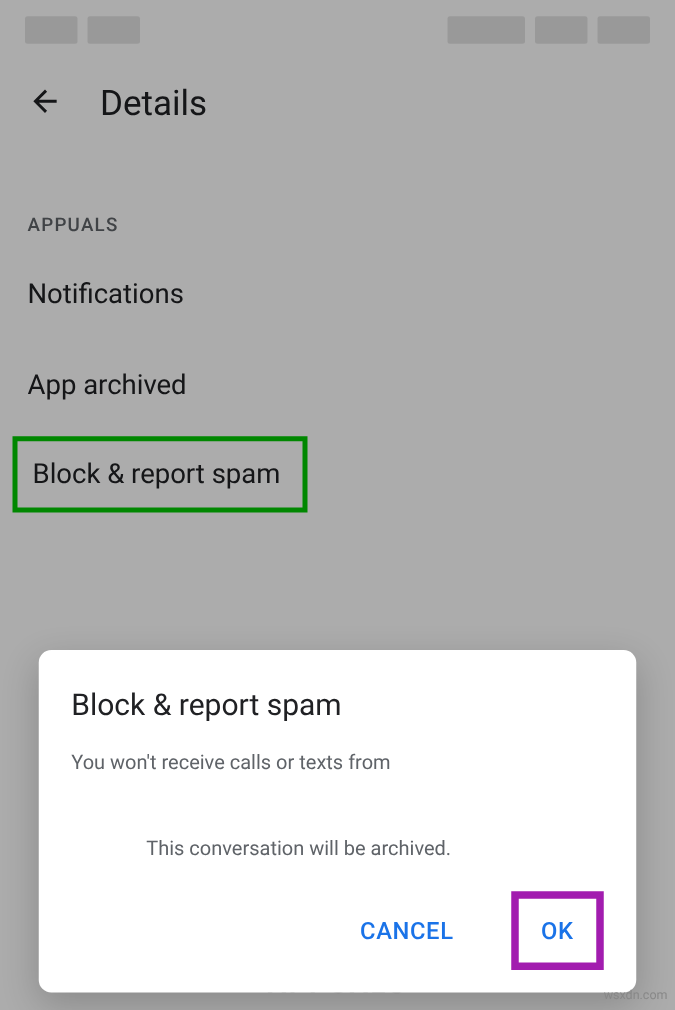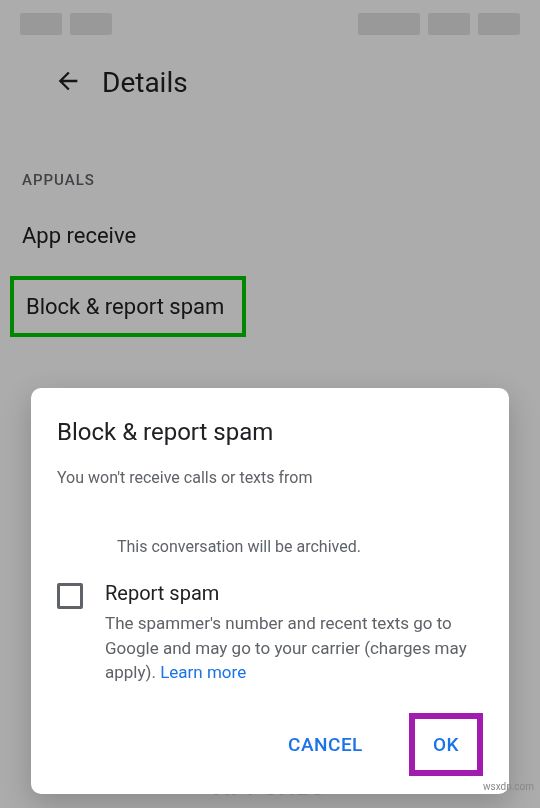--- a/index.html
+++ b/index.html
@@ -37,22 +37,21 @@
       height: 22px;
       border-radius: 2px;
     }
     .redacted.small { width: 42px; }
     .redacted.med { width: 42px; }
     .redacted.lg { width: 62px; }
     .app-bar {
       display: flex;
       align-items: center;
       padding: 18px 20px 22px 22px;
-      gap: 20px;
-      margin-left: 32px;
+      gap: 30px;
     }
     .back-icon svg {
       width: 28px;
       height: 28px;
     }
     .app-title {
       font-size: 28px;
       font-weight: 400;
       color: #202124;
     }
@@ -156,21 +155,21 @@
       letter-spacing: 0.5px;
       background: none;
       border: none;
       cursor: pointer;
     }
     .btn-highlight {
       border: 6px solid #a21caf;
     }
     .watermark {
       position: absolute;
-      bottom: 16px;
+      bottom: 6px;
       right: 6px;
       font-size: 10px;
       color: #888;
       z-index: 100;
     }
     .bg-watermark {
       position: absolute;
       bottom: 8px;
       left: 50%;
       transform: translateX(-50%);
@@ -202,46 +201,38 @@
     <span class="back-icon">
       <svg viewBox="0 0 24 24" fill="#202124">
           <path d="M20 11H7.83l5.59-5.59L12 4l-8 8 8 8 1.41-1.41L7.83 13H20v-2z"></path>
         </svg>
     </span>
     <span class="app-title">Details</span>
   </div>
 
   <div class="section-label">APPUALS</div>
 
-  <div class="menu-item">App receive</div>
+  <div class="menu-item">Notifications</div>
+  <div class="menu-item">App archived</div>
 
   <div class="highlight-box">
     <div class="menu-item-inner">Block &amp; report spam</div>
   </div>
 
   <div class="bg-watermark">APPUALS</div>
 
   <div class="modal-overlay">
     <div class="dialog">
       <div class="dialog-title">Block &amp; report spam</div>
 
       <div class="dialog-body-1">
         <span>You won't receive calls or texts from</span><br>
         <span class="dialog-body-indent">This conversation will be archived.</span>
       </div>
 
-      <div class="checkbox-row">
-        <div class="checkbox-box"></div>
-        <div class="checkbox-content">
-          <div class="checkbox-label">Report spam</div>
-          <div class="checkbox-desc">
-            <span>The spammer's number and recent texts go to Google and may go to your carrier (charges may apply). </span><span class="learn-more">Learn more</span>
-          </div>
-        </div>
-      </div>
 
       <div class="dialog-actions">
         <button class="btn-text">CANCEL</button>
         <button class="btn-text btn-highlight">OK</button>
       </div>
     </div>
   </div>
 
   <div class="watermark">wsxdn.com</div>
 </div>

